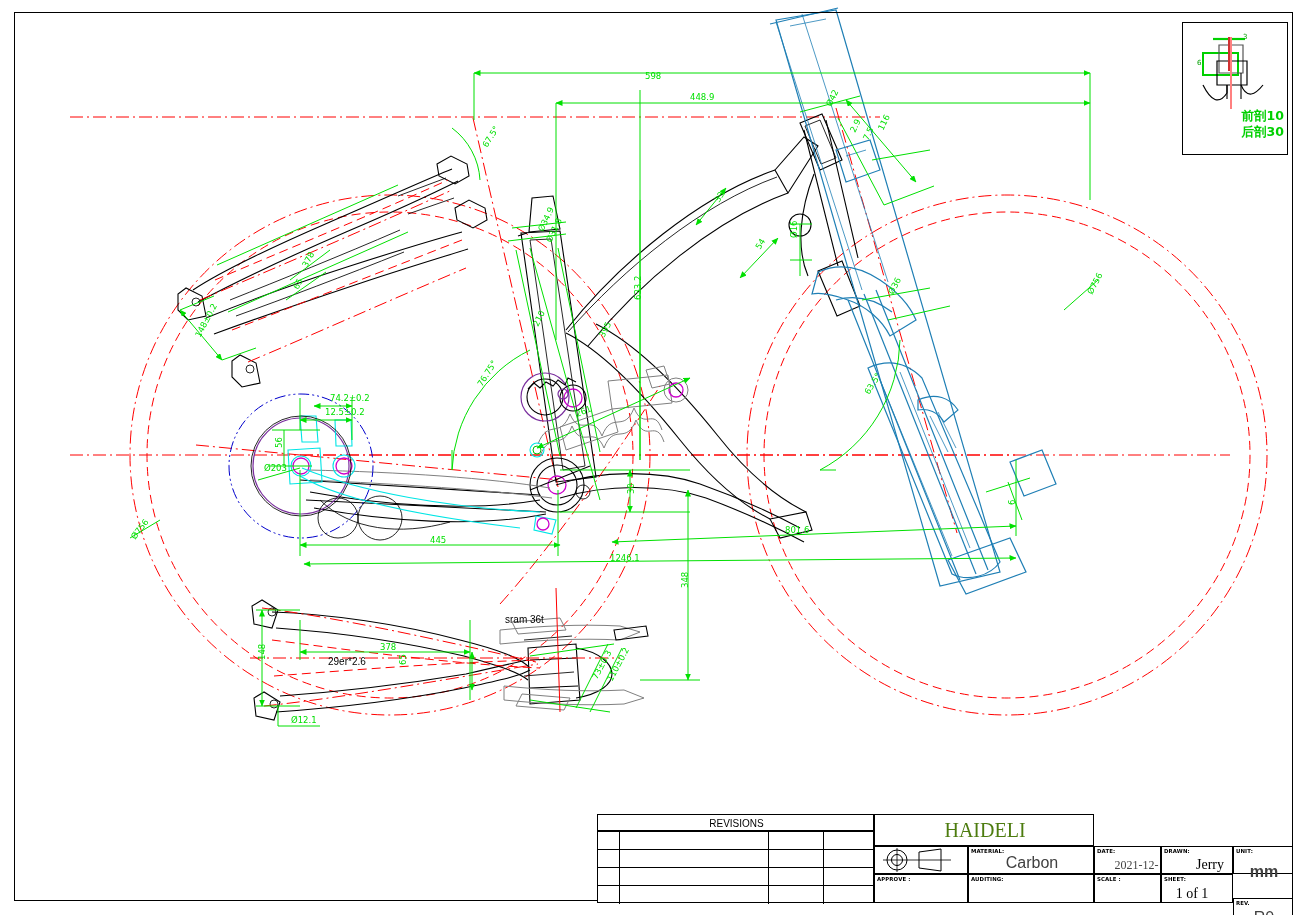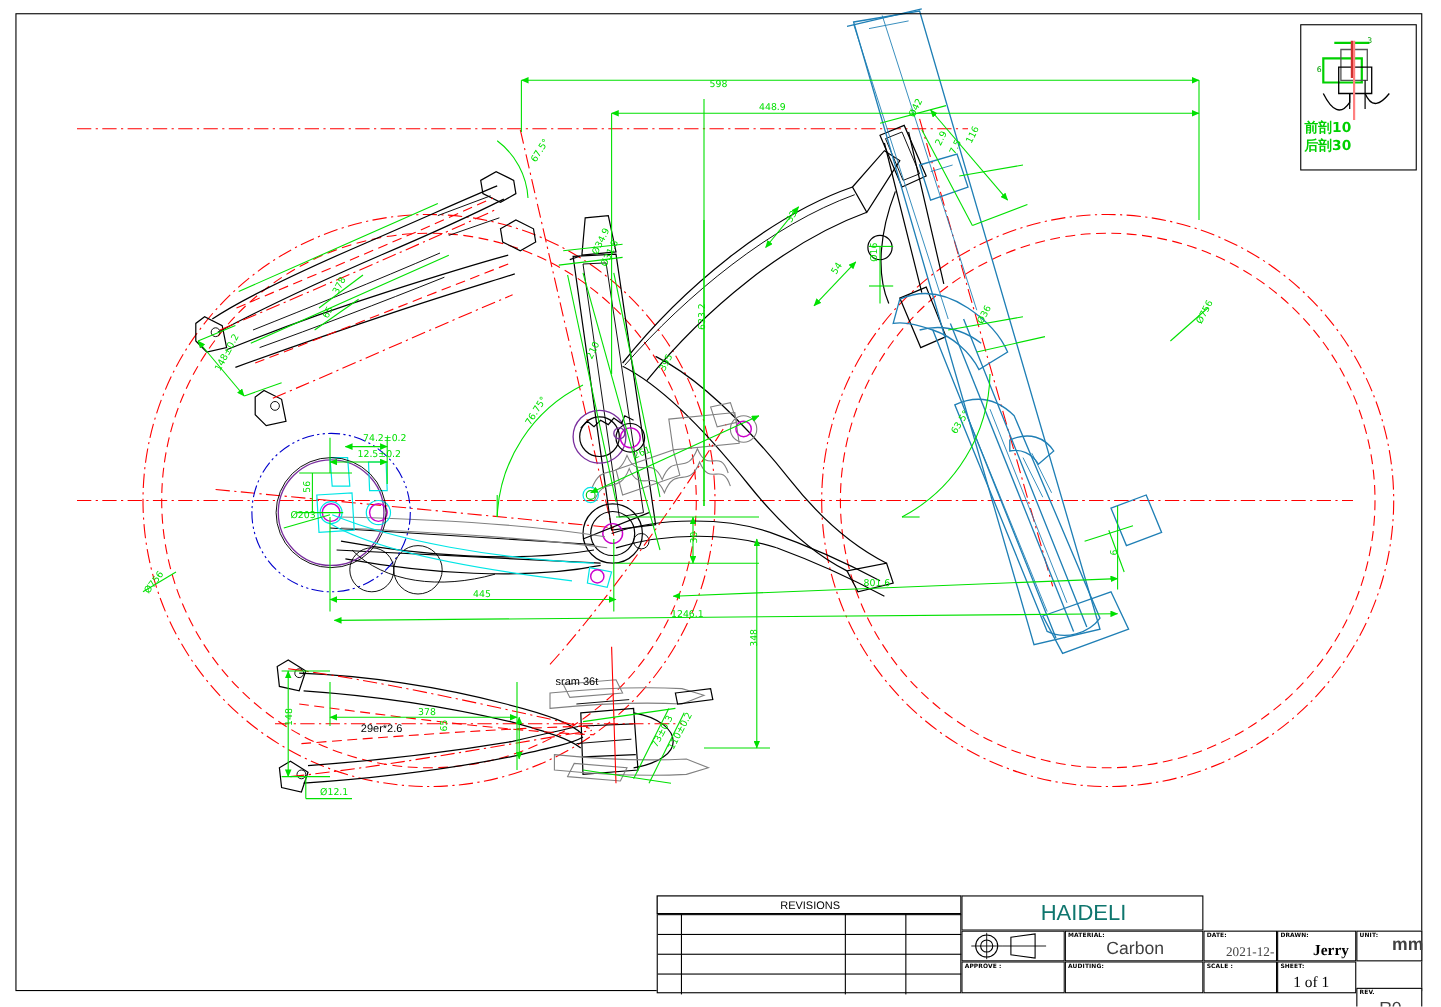--- a/index.html
+++ b/index.html
@@ -10,30 +10,30 @@
   
   .border-outer{position:absolute;left:14px;top:12px;width:1279px;height:889px;
       border:1.6px solid #000;box-sizing:border-box;}
 
   
   #art{position:absolute;left:0;top:0;width:1310px;height:915px;}
 
   
   .detail-box{position:absolute;left:1182px;top:22px;width:106px;height:133px;
       border:1.4px solid #000;box-sizing:border-box;background:#fff;}
-  .detail-text{position:absolute;left:1186px;top:108px;width:98px;text-align:left;
+  .detail-text{position:absolute;left:1186px;top:108px;width:98px;text-align:right;
       color:#00d000;font-weight:bold;font-size:12.5px;line-height:16px;
       font-family:"DejaVu Sans",sans-serif;}
 
   
   .tb{position:absolute;box-sizing:border-box;border:1px solid #000;background:#fff;}
   .tb-txt{position:absolute;box-sizing:border-box;}
   .lbl{font-size:5.4px;font-weight:bold;color:#000;letter-spacing:.1px;
        font-family:"DejaVu Sans",sans-serif;white-space:nowrap;}
-  .val-lg{font-size:20px;color:#0f766e;font-family:Liberation Sans, sans-serif;}
+  .val-lg{font-size:20px;color:#4d7c0f;font-family:Liberation Serif, serif;}
   .val-md{font-size:16px;color:#404040;font-family:"Liberation Sans",sans-serif;}
   .val-sm{font-size:12px;color:#000;font-family:"Liberation Serif",serif;}
   .val-bold{font-weight:bold;}
   .ctr{text-align:center;}
 
   .rev-title{font-size:10px;color:#000;text-align:center;}
 
   
   text{font-family:"DejaVu Sans",sans-serif;}
 </style>
@@ -492,26 +492,26 @@
   </div>
 
 
   <div class="tb" style="left:1094px;top:846px;width:67px;height:28px;">
     <div class="tb-txt lbl" style="left:2px;top:1px;">DATE:</div>
     <div class="tb-txt val-sm ctr" style="left:0;top:11px;width:67px;color:#444;padding-left:16px;">2021-12-12</div>
   </div>
 
   <div class="tb" style="left:1161px;top:846px;width:72px;height:28px;">
     <div class="tb-txt lbl" style="left:2px;top:1px;">DRAWN:</div>
-    <div class="tb-txt val-sm ctr" style="left:0;top:10px;width:96px;font-size:14px;font-weight:bold;">Jerry</div>
+    <div class="tb-txt val-sm ctr" style="left:0;top:10px;width:96px;font-size:14px;">Jerry</div>
   </div>
 
   <div class="tb" style="left:1233px;top:846px;width:60px;height:28px;">
     <div class="tb-txt lbl" style="left:2px;top:1px;">UNIT:</div>
-    <div class="tb-txt val-md val-bold ctr" style="left:0;top:4px;width:60px;text-align:right;">mm</div>
+    <div class="tb-txt val-md val-bold ctr" style="left:0;top:16px;width:60px;">mm</div>
   </div>
 
   <div class="tb" style="left:1094px;top:874px;width:67px;height:29px;">
     <div class="tb-txt lbl" style="left:2px;top:1px;">SCALE :</div>
     <div class="tb-txt val-sm ctr" style="left:0;top:11px;width:67px;"></div>
   </div>
 
   <div class="tb" style="left:1161px;top:874px;width:72px;height:29px;">
     <div class="tb-txt lbl" style="left:2px;top:1px;">SHEET:</div>
     <div class="tb-txt val-sm ctr" style="left:0;top:11px;width:60px;font-size:14px;">1 of  1</div>

